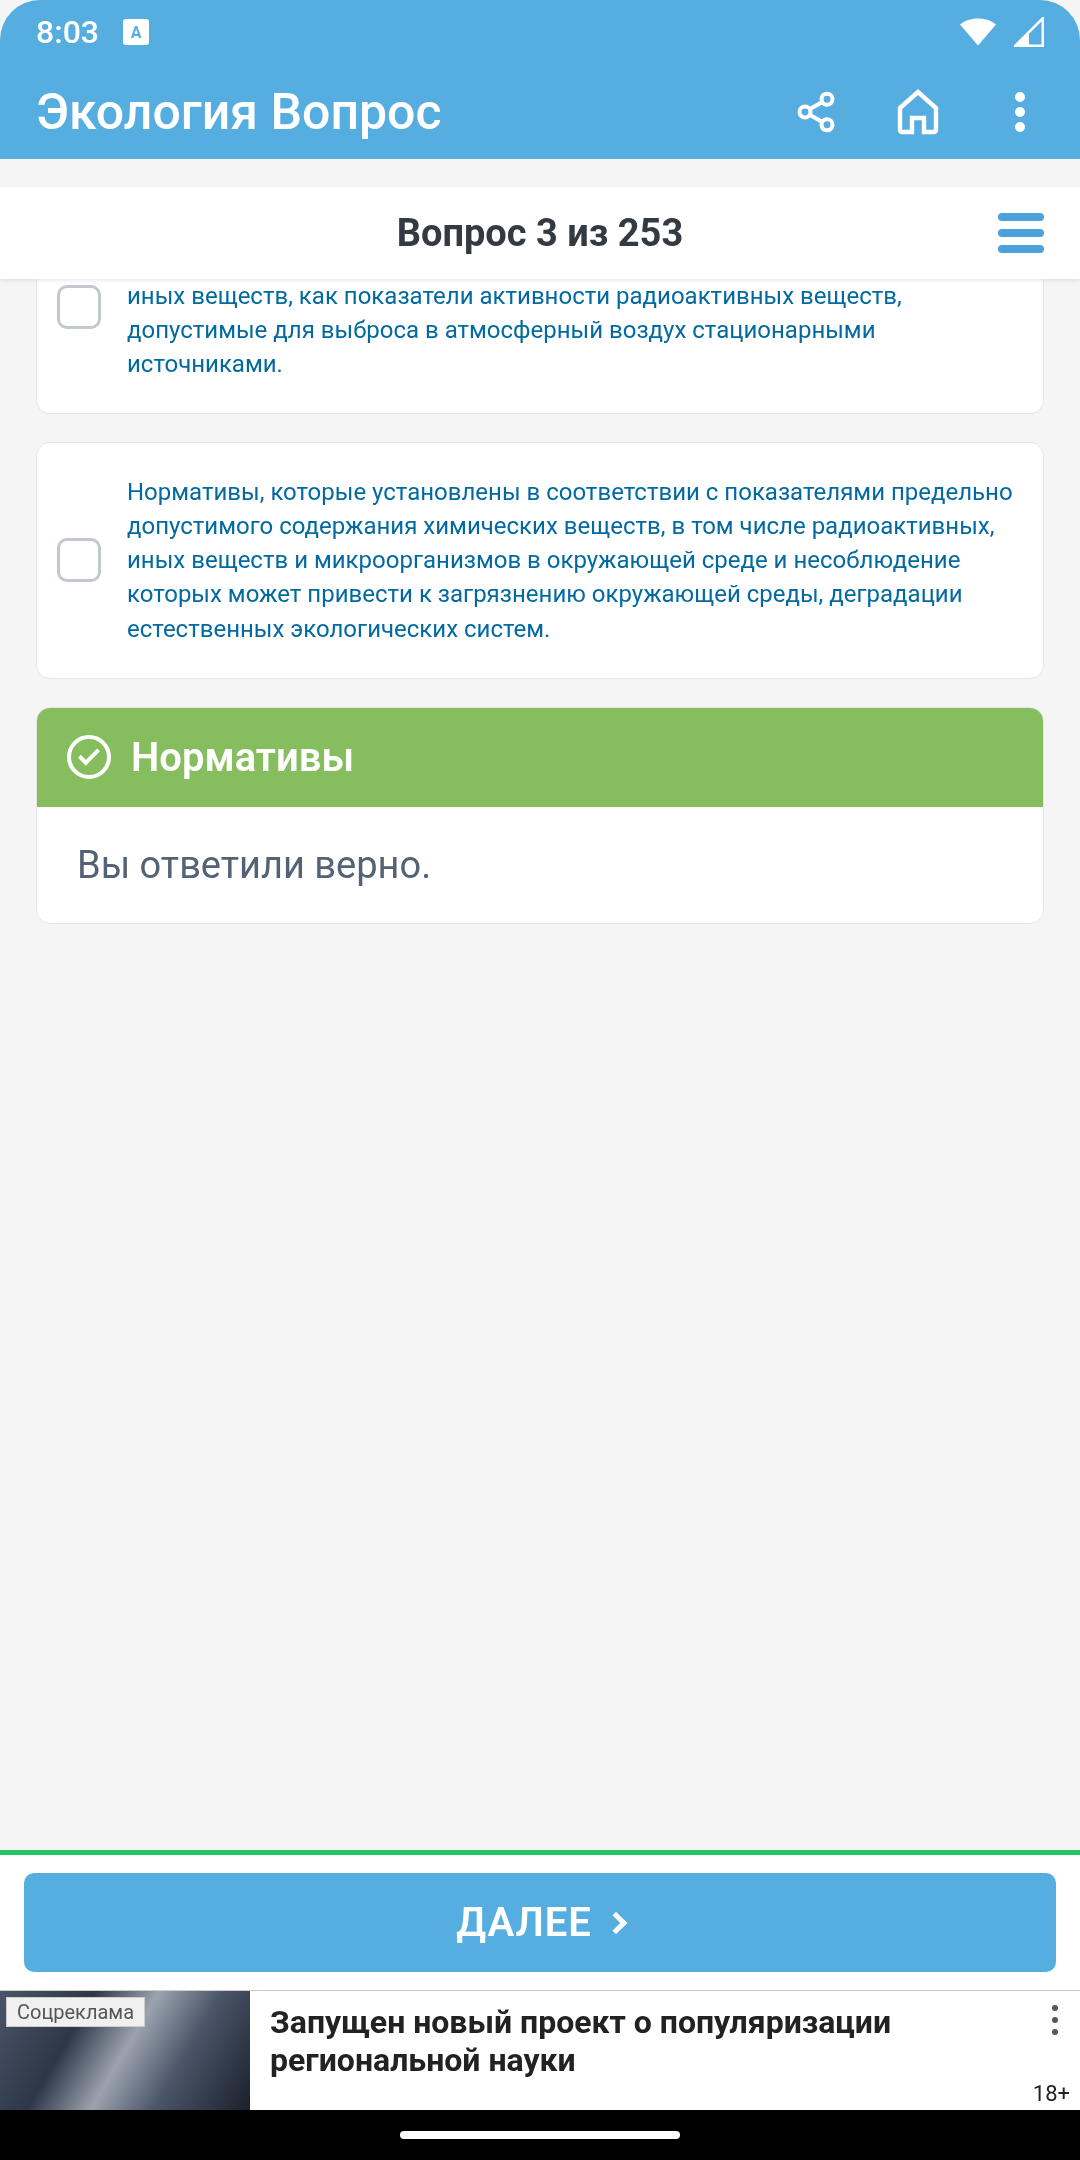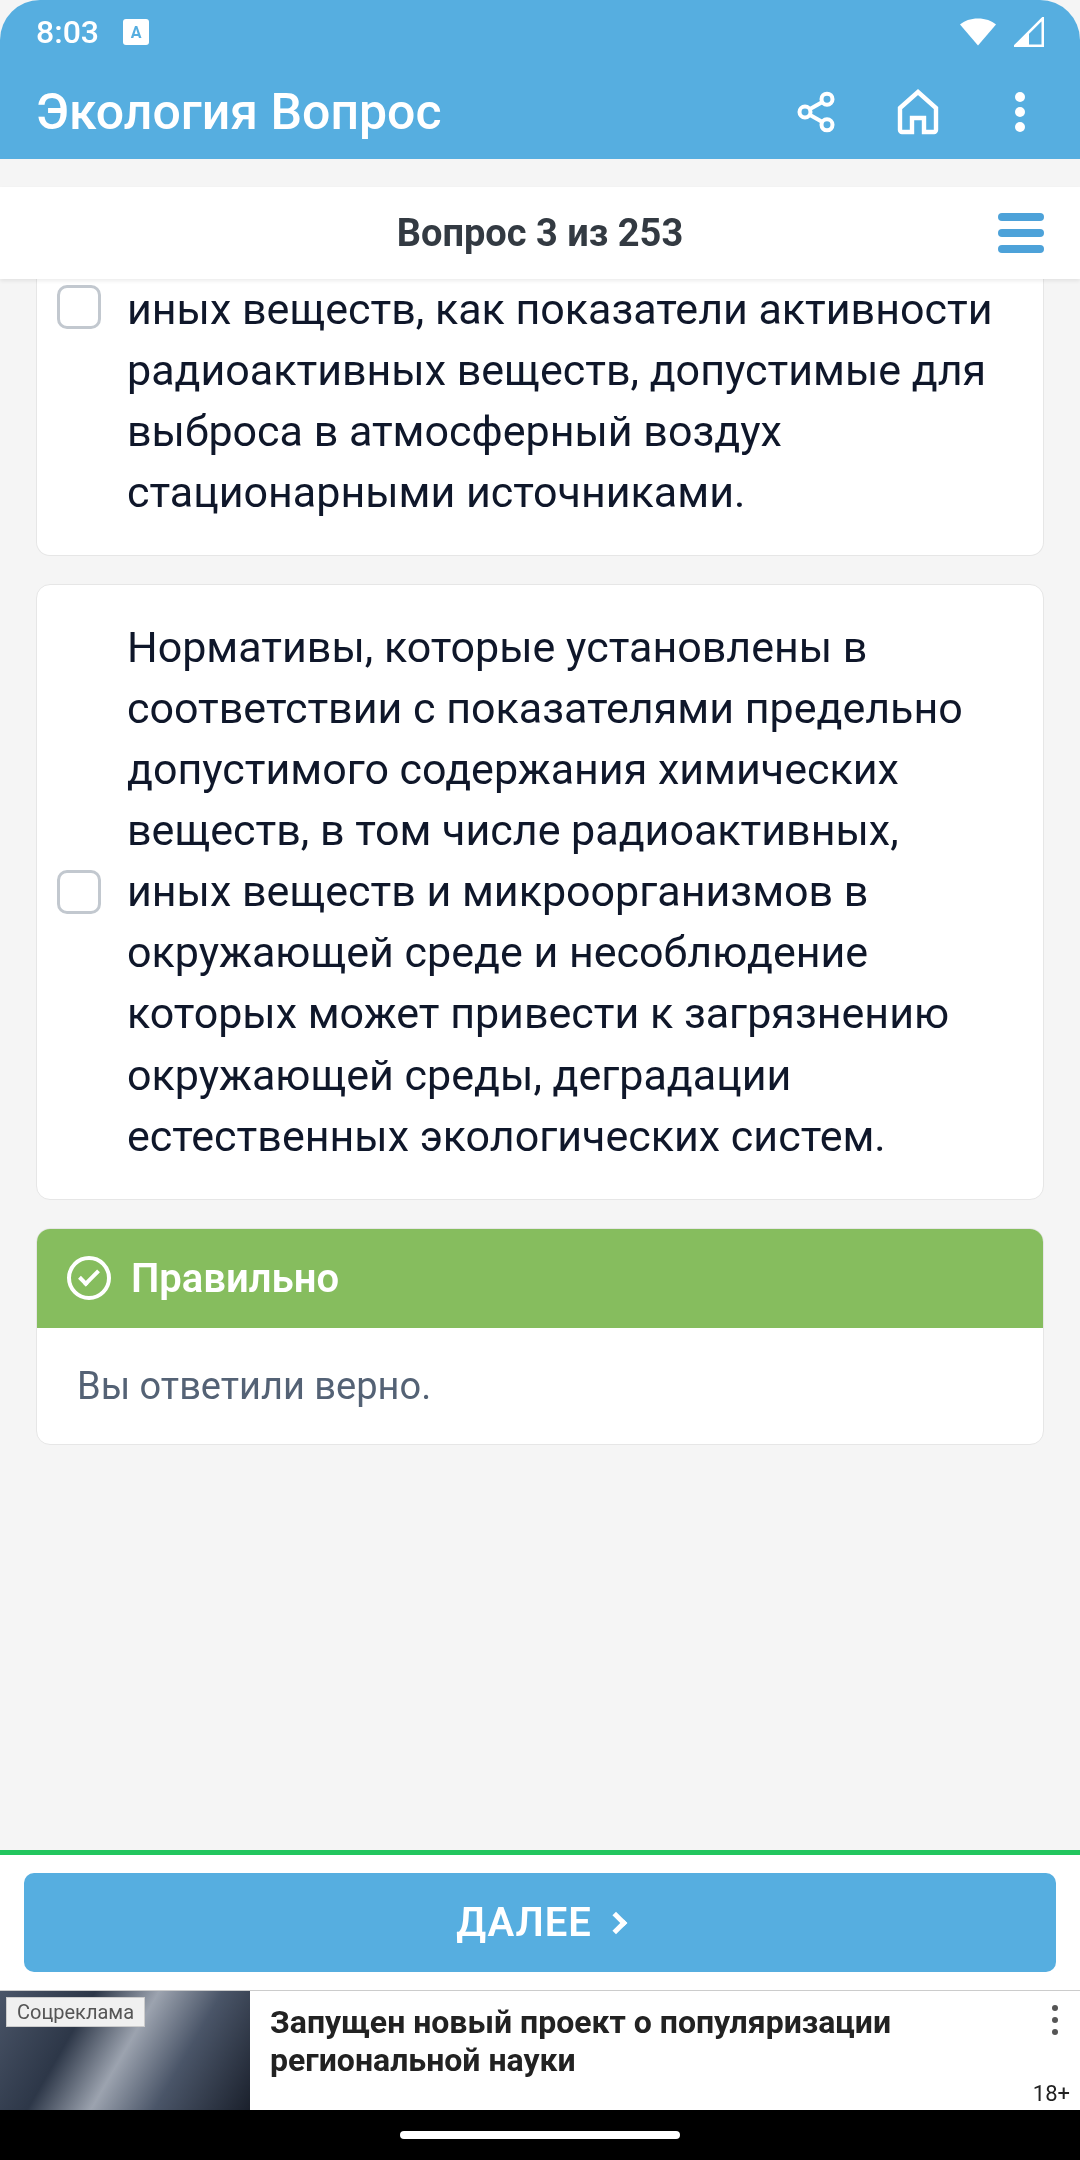--- a/index.html
+++ b/index.html
@@ -66,21 +66,21 @@
   align-items: center;
   gap: 26px;
 }
 .answer-card.clipped { border-top: none; border-radius: 0 0 14px 14px; padding-top: 0; margin-top: 0; }
 .checkbox {
   width: 44px; height: 44px; border: 3px solid #c2c8cf; border-radius: 10px; flex-shrink: 0;
   align-self: flex-start; margin-top: 6px;
 }
 .clipped .checkbox { align-self: flex-start; }
 .second-card .checkbox { align-self: center; margin-top: 0; }
-.answer-text { font-size: 43px; line-height: 1.42; color: #0f172a; }
+.answer-text { font-size: 24px; line-height: 1.42; color: #0369a1; }
 .result-card {
   background: #fff; border: 1px solid #e6e6e6; border-radius: 14px; margin-top: 28px; overflow: hidden;
 }
 .result-header {
   background: #86bd5e;
   padding: 26px 30px;
   display: flex;
   align-items: center;
   gap: 20px;
 }
@@ -186,21 +186,21 @@
   <div class="answer-card second-card">
     <div class="checkbox"></div>
     <div class="answer-text">Нормативы, которые установлены в соответствии с показателями предельно допустимого содержания химических веществ, в том числе радиоактивных, иных веществ и микроорганизмов в окружающей среде и несоблюдение которых может привести к загрязнению окружающей среды, деградации естественных экологических систем.</div>
   </div>
 
   <div class="result-card">
     <div class="result-header">
       <div class="check-circle">
           <div class="check-mark"></div>
         </div>
-      <div class="result-title">Правильно</div>
+      <div class="result-title">Нормативы</div>
     </div>
     <div class="result-body">
       <div class="result-text">Вы ответили верно.</div>
     </div>
   </div>
 </div>
 
 <div class="next-bar">
   <div class="next-btn">
     <span>ДАЛЕЕ</span>

